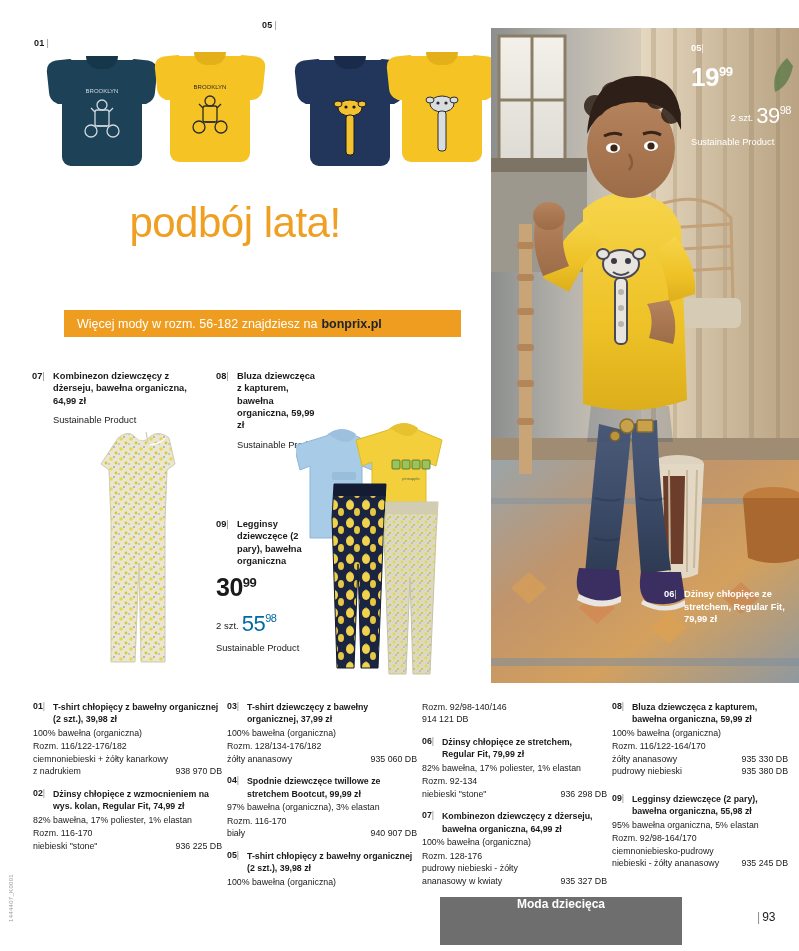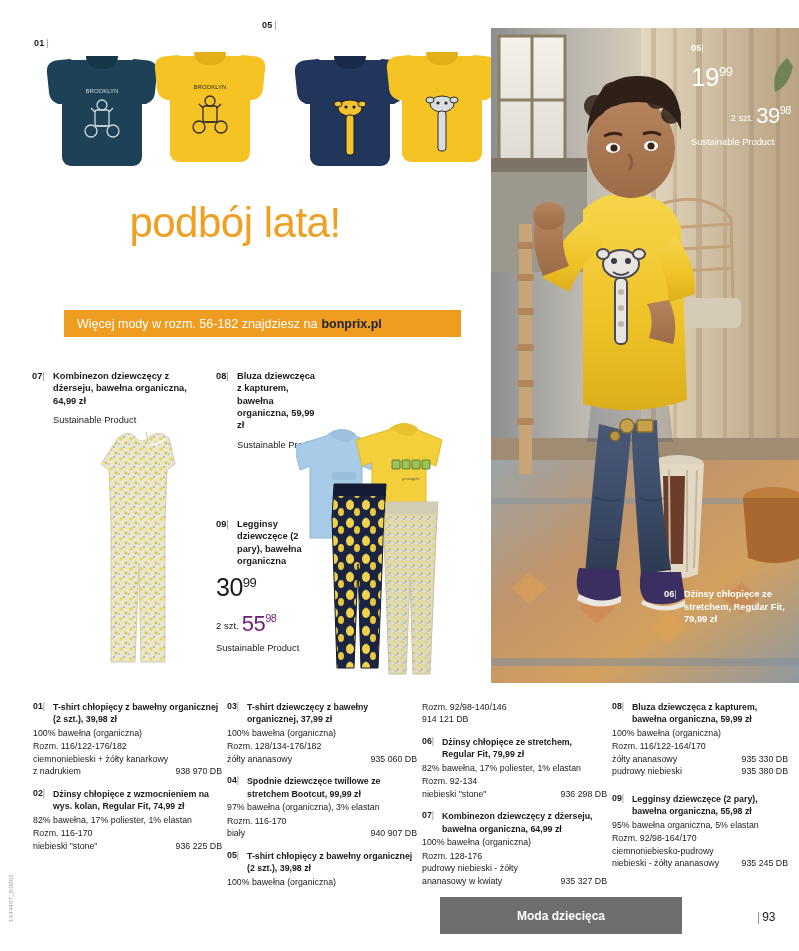--- a/index.html
+++ b/index.html
@@ -84,21 +84,21 @@
 
   .callout {
     position: absolute; color: #ffffff; font-size: 9.3px; line-height: 1.33;
   }
   .callout .idx { font-weight: bold; }
   .callout .idx .bar { color: rgba(255,255,255,.75); font-weight: normal; }
   .callout .ttl { font-weight: bold; }
   .callout-05 { left: 200px; top: 14px; width: 100px; }
   .callout-05 .ttl-block { padding-left: 20px; margin-top: -12px; }
   .price-big {
-    font-size: 26px; font-weight: 400; color: #ffffff; margin-top: 6px;
+    font-size: 26px; font-weight: 700; color: #ffffff; margin-top: 6px;
     letter-spacing: -.5px;
   }
   .price-big sup { font-size: 13px; vertical-align: top; position: relative; top: 3px; }
   .price-two {
     margin-top: 6px; color: #ffffff; font-size: 9.5px;
     display: flex; align-items: flex-start; justify-content: flex-end;
   }
   .price-two .lbl { margin-top: 11px; margin-right: 3px; }
   .price-two .val { font-size: 22px; font-weight: 300; letter-spacing: -.5px; }
   .price-two .val sup { font-size: 11px; vertical-align: top; position: relative; top: 2px; }
@@ -111,21 +111,21 @@
   .pblock .idx { font-weight: bold; float: left; }
   .pblock .idx .bar { color: #8c8c8c; font-weight: normal; }
   .pblock .ttl { font-weight: bold; margin-left: 21px; }
   .pblock .sus { color: #1a1a1a; margin-left: 21px; margin-top: 7px; font-size: 9.3px; }
 
   .p07 { left: 32px; top: 370px; width: 160px; }
   .p08 { left: 216px; top: 370px; width: 105px; }
   .p09 { left: 216px; top: 518px; width: 110px; }
   .p09 .price-big { color: #1a1a1a; font-size: 25px; margin-top: 4px; margin-left: 0; }
   .p09 .price-two { color: #1a1a1a; justify-content: flex-start; margin-top: 4px; }
-  .p09 .price-two .val { color: #701a75; }
+  .p09 .price-two .val { color: #0369a1; }
   .p09 .sus { margin-left: 0; margin-top: 4px; }
 
   
   .romper { position: absolute; left: 88px; top: 426px; width: 126px; height: 245px; }
   .hoodies { position: absolute; left: 296px; top: 420px; width: 150px; height: 140px; }
   .leggings { position: absolute; left: 328px; top: 480px; width: 118px; height: 195px; }
 
   
   .listing {
     position: absolute; left: 33px; top: 700px; width: 740px;
@@ -140,23 +140,23 @@
   .item .head .ttl { margin-left: 20px; display: block; margin-top: -11.5px; }
   .item .spec { margin-top: 1px; }
   .item .row { display: flex; justify-content: space-between; align-items: flex-end; gap: 6px; }
   .item .row .color { flex: 1 1 auto; }
   .item .row .code { white-space: nowrap; flex: 0 0 auto; }
   .item .codes .crow { display: flex; justify-content: space-between; }
   .continued { margin-top: 0; }
 
   
   .footer-band {
-    position: absolute; left: 440px; top: 897px; width: 242px; height: 37px;
+    position: absolute; left: 440px; top: 897px; width: 242px; height: 48px;
     background: #6e6e6e; color: #ffffff;
-    display: flex; align-items: center; justify-content: center;
+    display: flex; justify-content: center;
     font-size: 12px; font-weight: bold;
   }
   .pagenum {
     position: absolute; left: 757px; top: 910px;
     font-size: 12px; color: #1a1a1a;
   }
   .pagenum .bar { color: #8c8c8c; margin-right: 2px; }
   .sidecode {
     position: absolute; left: -24px; top: 895px; width: 70px;
     font-size: 6px; color: #9a9a9a;

